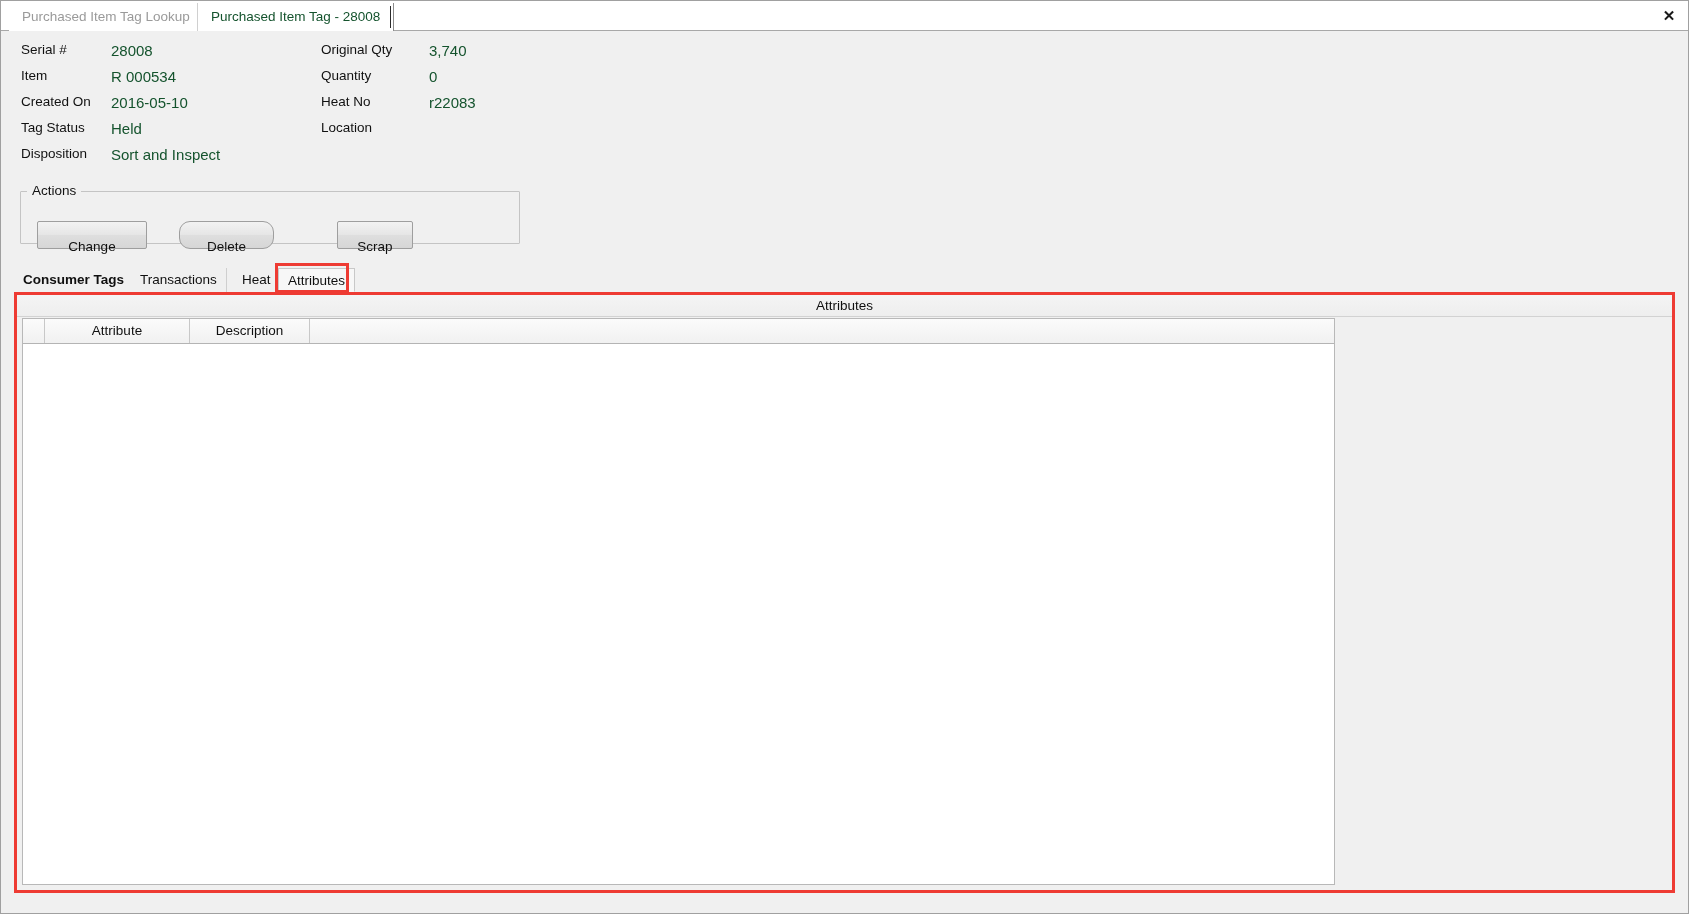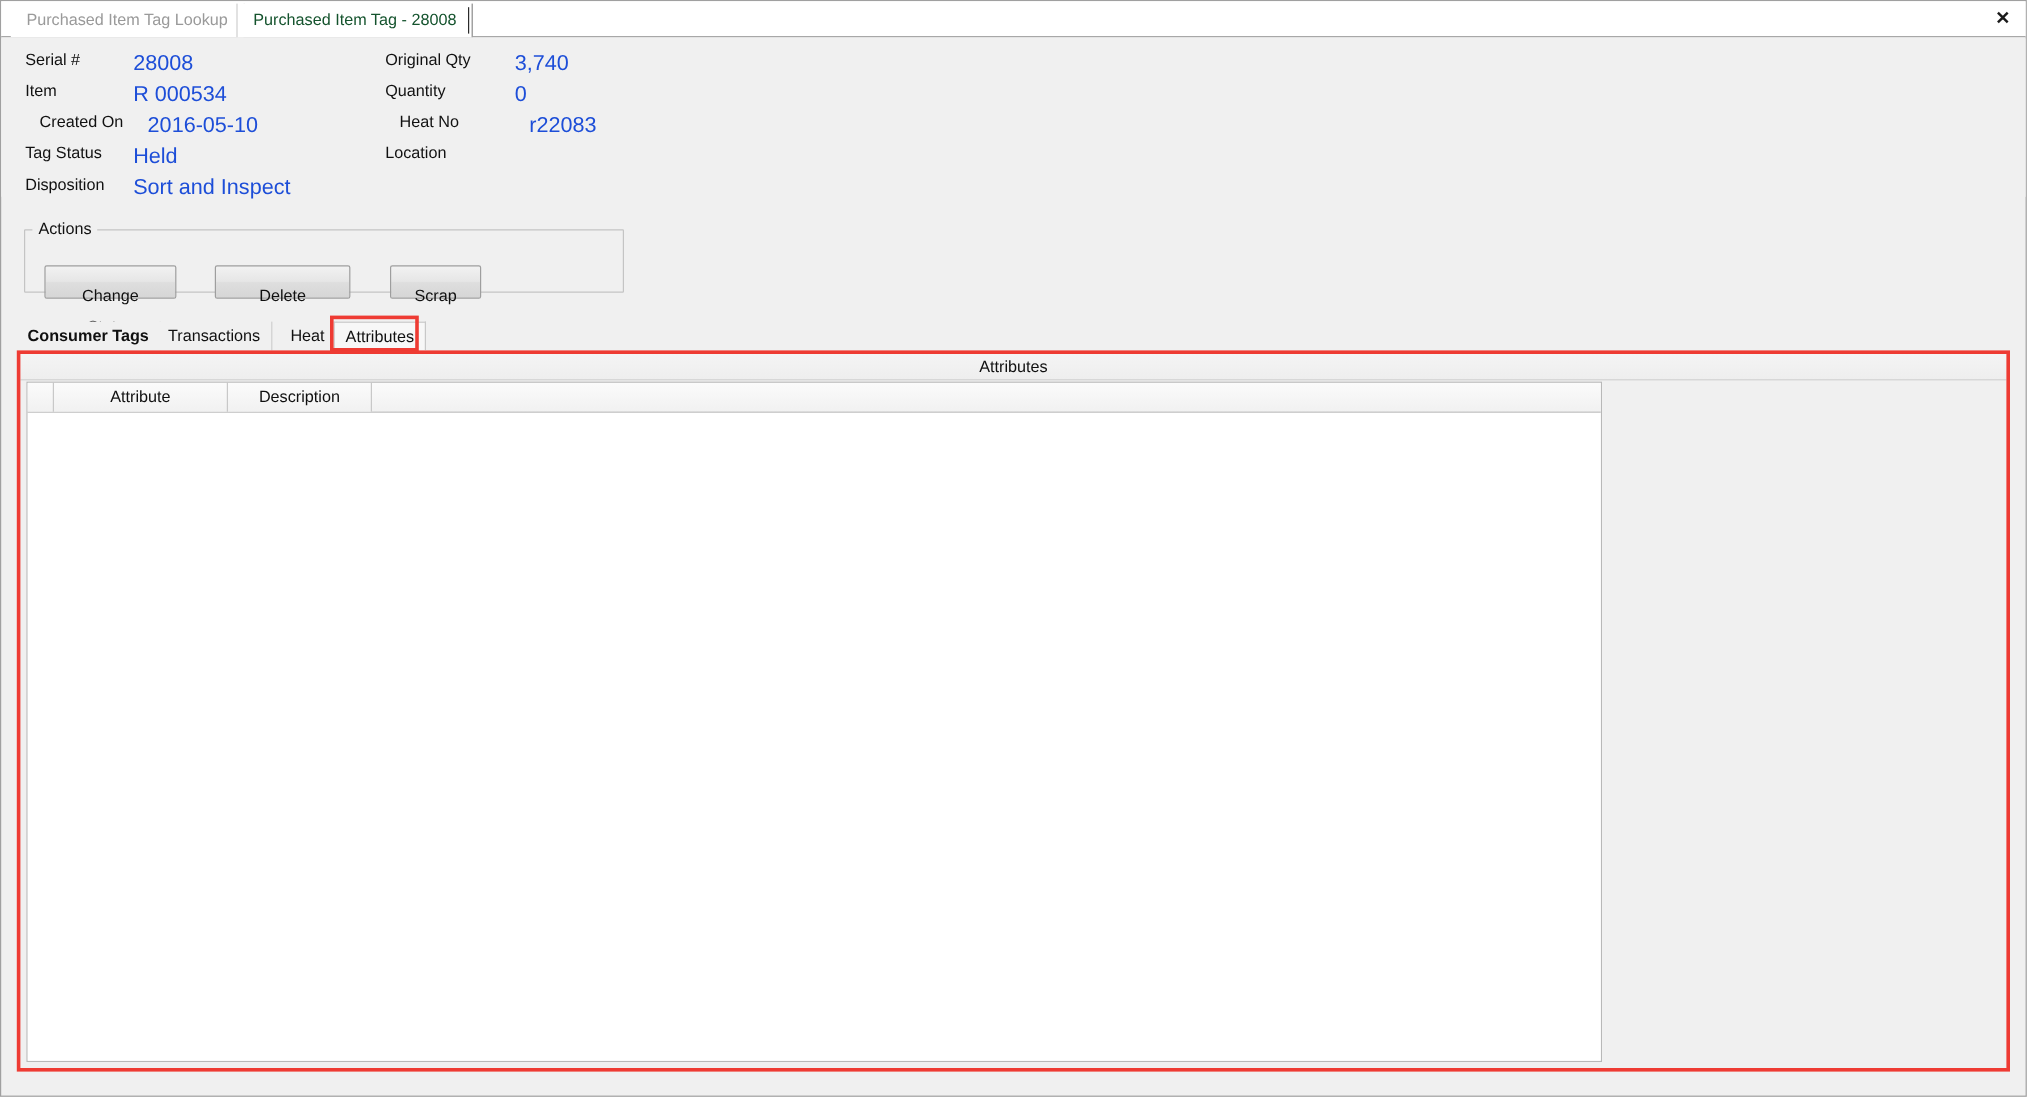--- a/index.html
+++ b/index.html
@@ -93,31 +93,31 @@
     background: #f0f0f0;
   }
   .fld-label {
     position: absolute;
     font-size: 13.5px;
     color: #111111;
     white-space: nowrap;
   }
   .fld-value {
     position: absolute;
-    font-size: 18px;
-    color: #1d4ed8;
+    font-size: 15px;
+    color: #14532d;
     white-space: nowrap;
   }
   .col-a-label { left: 20px; }
   .col-a-value { left: 110px; }
   .col-b-label { left: 320px; }
   .col-b-value { left: 428px; }
   .row0 { top: 10px; }
   .row1 { top: 36px; }
-  .row2 { top: 62px; margin-left: 12px; }
+  .row2 { top: 62px; }
   .row3 { top: 88px; }
   .row4 { top: 114px; }
 
   
   .groupbox {
     position: absolute;
     left: 19px;
     top: 190px;
     width: 500px;
     height: 53px;
@@ -146,22 +146,22 @@
     box-sizing: border-box;
     font-family: "Liberation Sans", sans-serif;
     font-size: 13.5px;
     color: #101010;
     text-align: center;
     line-height: 26px;
     cursor: pointer;
     padding: 12px;
   }
   .btn-change { left: 36px;  width: 110px; }
-  .btn-delete { left: 178px; width: 113px; }
-  .btn-scrap  { left: 324px; width: 76px; }
+  .btn-delete { left: 178px; width: 95px; border-radius: 11px; }
+  .btn-scrap  { left: 336px; width: 76px; }
 
   
   .tabstrip {
     position: absolute;
     left: 13px;
     top: 267px;
     height: 24px;
     width: 1660px;
   }
   .tab {

